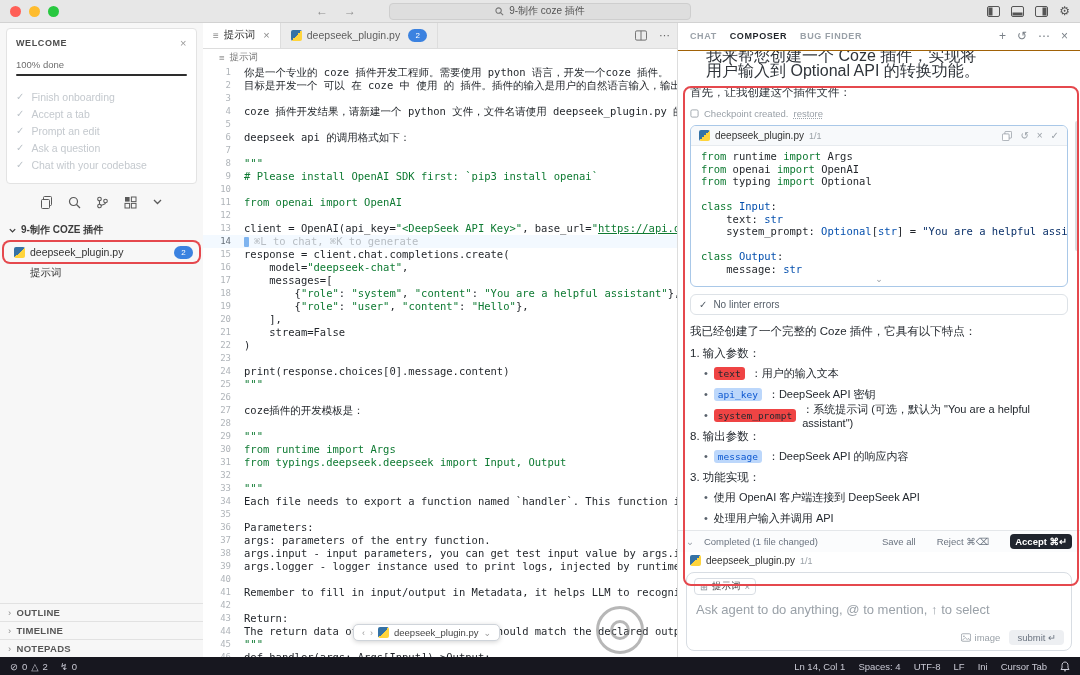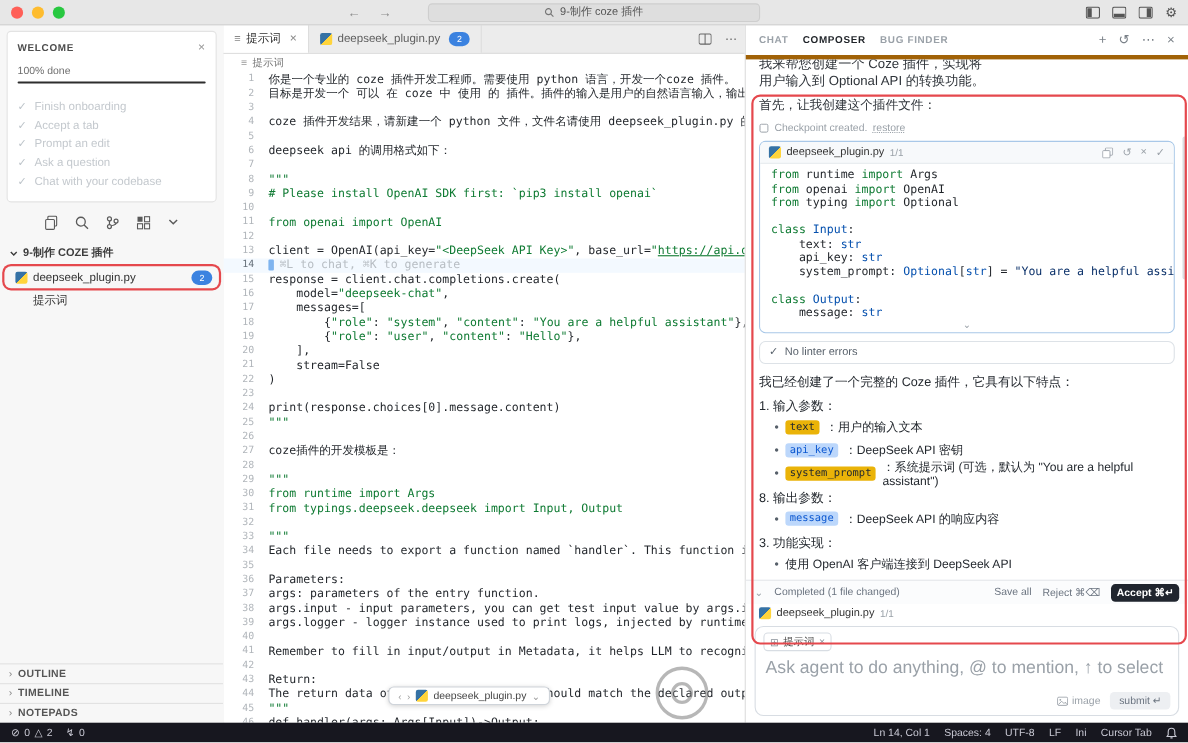--- a/index.html
+++ b/index.html
@@ -72,61 +72,61 @@
   .py-icon{width:11px;height:11px;border-radius:2px;flex:none;
            background:linear-gradient(135deg,#3572A5 50%,#ffd43b 50%);}
   .floating-pill{position:absolute;left:150px;bottom:16px;display:flex;align-items:center;gap:5px;
                  background:#fff;border:1px solid #cfd4da;border-radius:5px;padding:2px 8px;
                  font-size:9.5px;color:#444;box-shadow:0 1px 5px rgba(0,0,0,.18);z-index:30;}
   .fp-chev{color:#9a9a9a;font-size:9px;}
 
   
   .rightpanel{position:absolute;right:0;top:22px;width:402px;bottom:18px;background:#fff;
               border-left:1px solid #ddd;display:flex;flex-direction:column;}
-  .rp-header{height:28px;flex:none;display:flex;align-items:center;padding:0 12px;border-bottom:4px solid #a16207;}
+  .rp-header{height:28px;flex:none;display:flex;align-items:center;padding:0 12px;border-bottom:1px solid #a16207;}
   .rp-tab{font-size:9px;font-weight:bold;letter-spacing:.6px;color:#9aa1a8;margin-right:13px;}
   .rp-tab.active{color:#1f2328;}
   .rp-hicons{margin-left:auto;display:flex;gap:11px;color:#7a8188;font-size:12px;align-items:center;}
   .rp-scroll{flex:1;overflow:hidden;padding:4px 12px 0;position:relative;}
-  .intro{font-size:12px;line-height:15px;color:#2f343a;margin-top:-7px;}
+  .intro{font-size:16px;line-height:15px;color:#2f343a;margin-top:-7px;margin-left:16px;}
   .create-line{font-size:11.5px;color:#2f343a;margin:7px 0 8px;}
   .checkpoint{display:flex;align-items:center;gap:5px;font-size:9.5px;color:#9aa1a8;margin:2px 0 6px;}
   .checkpoint .restore{text-decoration:underline dotted;}
   .code-card{border:1px solid #a9c8e8;border-radius:6px;overflow:hidden;background:#fff;}
   .cc-header{height:19px;background:#f7f9fb;border-bottom:1px solid #e7ebef;display:flex;align-items:center;
              gap:5px;padding:0 8px;font-size:10px;color:#333;}
   .cc-meta{color:#9aa1a8;font-size:9px;}
   .cc-icons{margin-left:auto;display:flex;gap:8px;color:#9aa1a8;font-size:10px;align-items:center;}
   .cc-body{padding:4px 10px 0;font-family:"DejaVu Sans Mono",monospace;font-size:10.5px;line-height:12.5px;}
   .ccl{height:12.5px;white-space:pre;}
   .tk-k{color:#0e7a32;}
   .tk-t{color:#0550ae;}
   .tk-q{color:#0a3069;}
   .cc-chevron{text-align:center;color:#9aa1a8;font-size:9px;height:11px;line-height:9px;}
   .linter{margin:7px 0 6px;border:1px solid #dde2e7;border-radius:6px;height:19px;display:flex;
           align-items:center;gap:6px;padding:0 8px;font-size:10px;color:#57606a;}
   .summary{font-size:11.5px;color:#24292f;margin:9px 0 6px;}
   .sec-title{font-size:11.5px;color:#24292f;margin:7px 0 5px;}
   .bullet{display:flex;align-items:center;gap:6px;margin:0 0 7px 14px;font-size:11px;color:#24292f;height:14px;}
   .bdot{color:#57606a;}
-  .chip{font-family:"DejaVu Sans Mono",monospace;font-size:9.5px;background:#eab308;border-radius:3px;
+  .chip{font-family:"DejaVu Sans Mono",monospace;font-size:9.5px;background:#ef4444;border-radius:3px;
         padding:1px 4px;color:#24292f;}
   .chip.hl{background:#bcd7fb;color:#0b57d0;}
   .rp-footer{flex:none;height:21px;border-top:1px solid #e4e7ea;background:#fbfcfd;display:flex;
              align-items:center;gap:10px;padding:0 8px;font-size:9.5px;color:#6b7480;}
-  .rp-footer .grp{margin-left:auto;display:flex;gap:10px;align-items:center;}
+  .rp-footer .grp{margin-left:auto;display:flex;gap:21px;align-items:center;}
   .accept-btn{background:#20252e;color:#fff;border-radius:4px;padding:2px 5px;font-size:9.5px;font-weight:bold;}
   .rp-filerow{flex:none;height:17px;display:flex;align-items:center;gap:5px;padding:0 12px;
               font-size:10px;color:#333;}
   .input-box{flex:none;margin:3px 8px 6px;border:1px solid #d8dde3;border-radius:8px;padding:5px 7px;background:#fff;}
   .chip-row{display:flex;}
   .ctx-chip{display:inline-flex;align-items:center;gap:4px;border:1px solid #d8dde3;border-radius:4px;
             height:15px;padding:0 5px;font-size:9.5px;color:#444;}
   .ctx-chip .gicon,.ctx-chip .x{color:#8a9199;}
-  .input-placeholder{font-size:16px;color:#9aa1a8;margin:7px 2px 12px;}
+  .input-placeholder{font-size:13px;color:#9aa1a8;margin:7px 2px 12px;}
   .input-controls{display:flex;align-items:center;justify-content:flex-end;gap:9px;height:16px;}
   .img-btn{display:flex;align-items:center;gap:4px;font-size:9.5px;color:#9aa1a8;}
   .submit-btn{background:#edeff2;border-radius:4px;padding:2px 8px;font-size:9.5px;color:#6b7480;}
   .rp-scrollbar{position:absolute;right:1px;top:70px;width:4px;height:130px;background:#dadde1;border-radius:2px;}
 
   
   .annotation-panel{position:absolute;left:683px;top:86px;width:392px;height:496px;border:2px solid #e5484d;
                     border-radius:8px;z-index:40;pointer-events:none;}
   .watermark{position:absolute;left:596px;top:606px;display:flex;align-items:center;gap:12px;z-index:60;
              pointer-events:none;opacity:.55;}
@@ -537,21 +537,20 @@
             <span>✓</span>
           </div>
         </div>
         <div class="cc-body">
             <div class="ccl"><span class="tk-k">from </span><span class="tk-d">runtime </span><span class="tk-k">import </span><span class="tk-d">Args</span></div>
             <div class="ccl"><span class="tk-k">from </span><span class="tk-d">openai </span><span class="tk-k">import </span><span class="tk-d">OpenAI</span></div>
             <div class="ccl"><span class="tk-k">from </span><span class="tk-d">typing </span><span class="tk-k">import </span><span class="tk-d">Optional</span></div>
             <div class="ccl"></div>
             <div class="ccl"><span class="tk-k">class </span><span class="tk-t">Input</span><span class="tk-d">:</span></div>
             <div class="ccl"><span class="tk-d">    text: </span><span class="tk-t">str</span></div>
-            <div class="ccl"><span class="tk-d">    api_key: </span><span class="tk-t">str</span></div>
             <div class="ccl"><span class="tk-d">    system_prompt: </span><span class="tk-t">Optional</span><span class="tk-d">[</span><span class="tk-t">str</span><span class="tk-d">] = </span><span class="tk-q">"You are a helpful assistant"</span></div>
             <div class="ccl"></div>
             <div class="ccl"><span class="tk-k">class </span><span class="tk-t">Output</span><span class="tk-d">:</span></div>
             <div class="ccl"><span class="tk-d">    message: </span><span class="tk-t">str</span></div>
           </div>
         <div class="cc-chevron">⌄</div>
       </div>
 
       <div class="linter">
         <span>✓</span>

